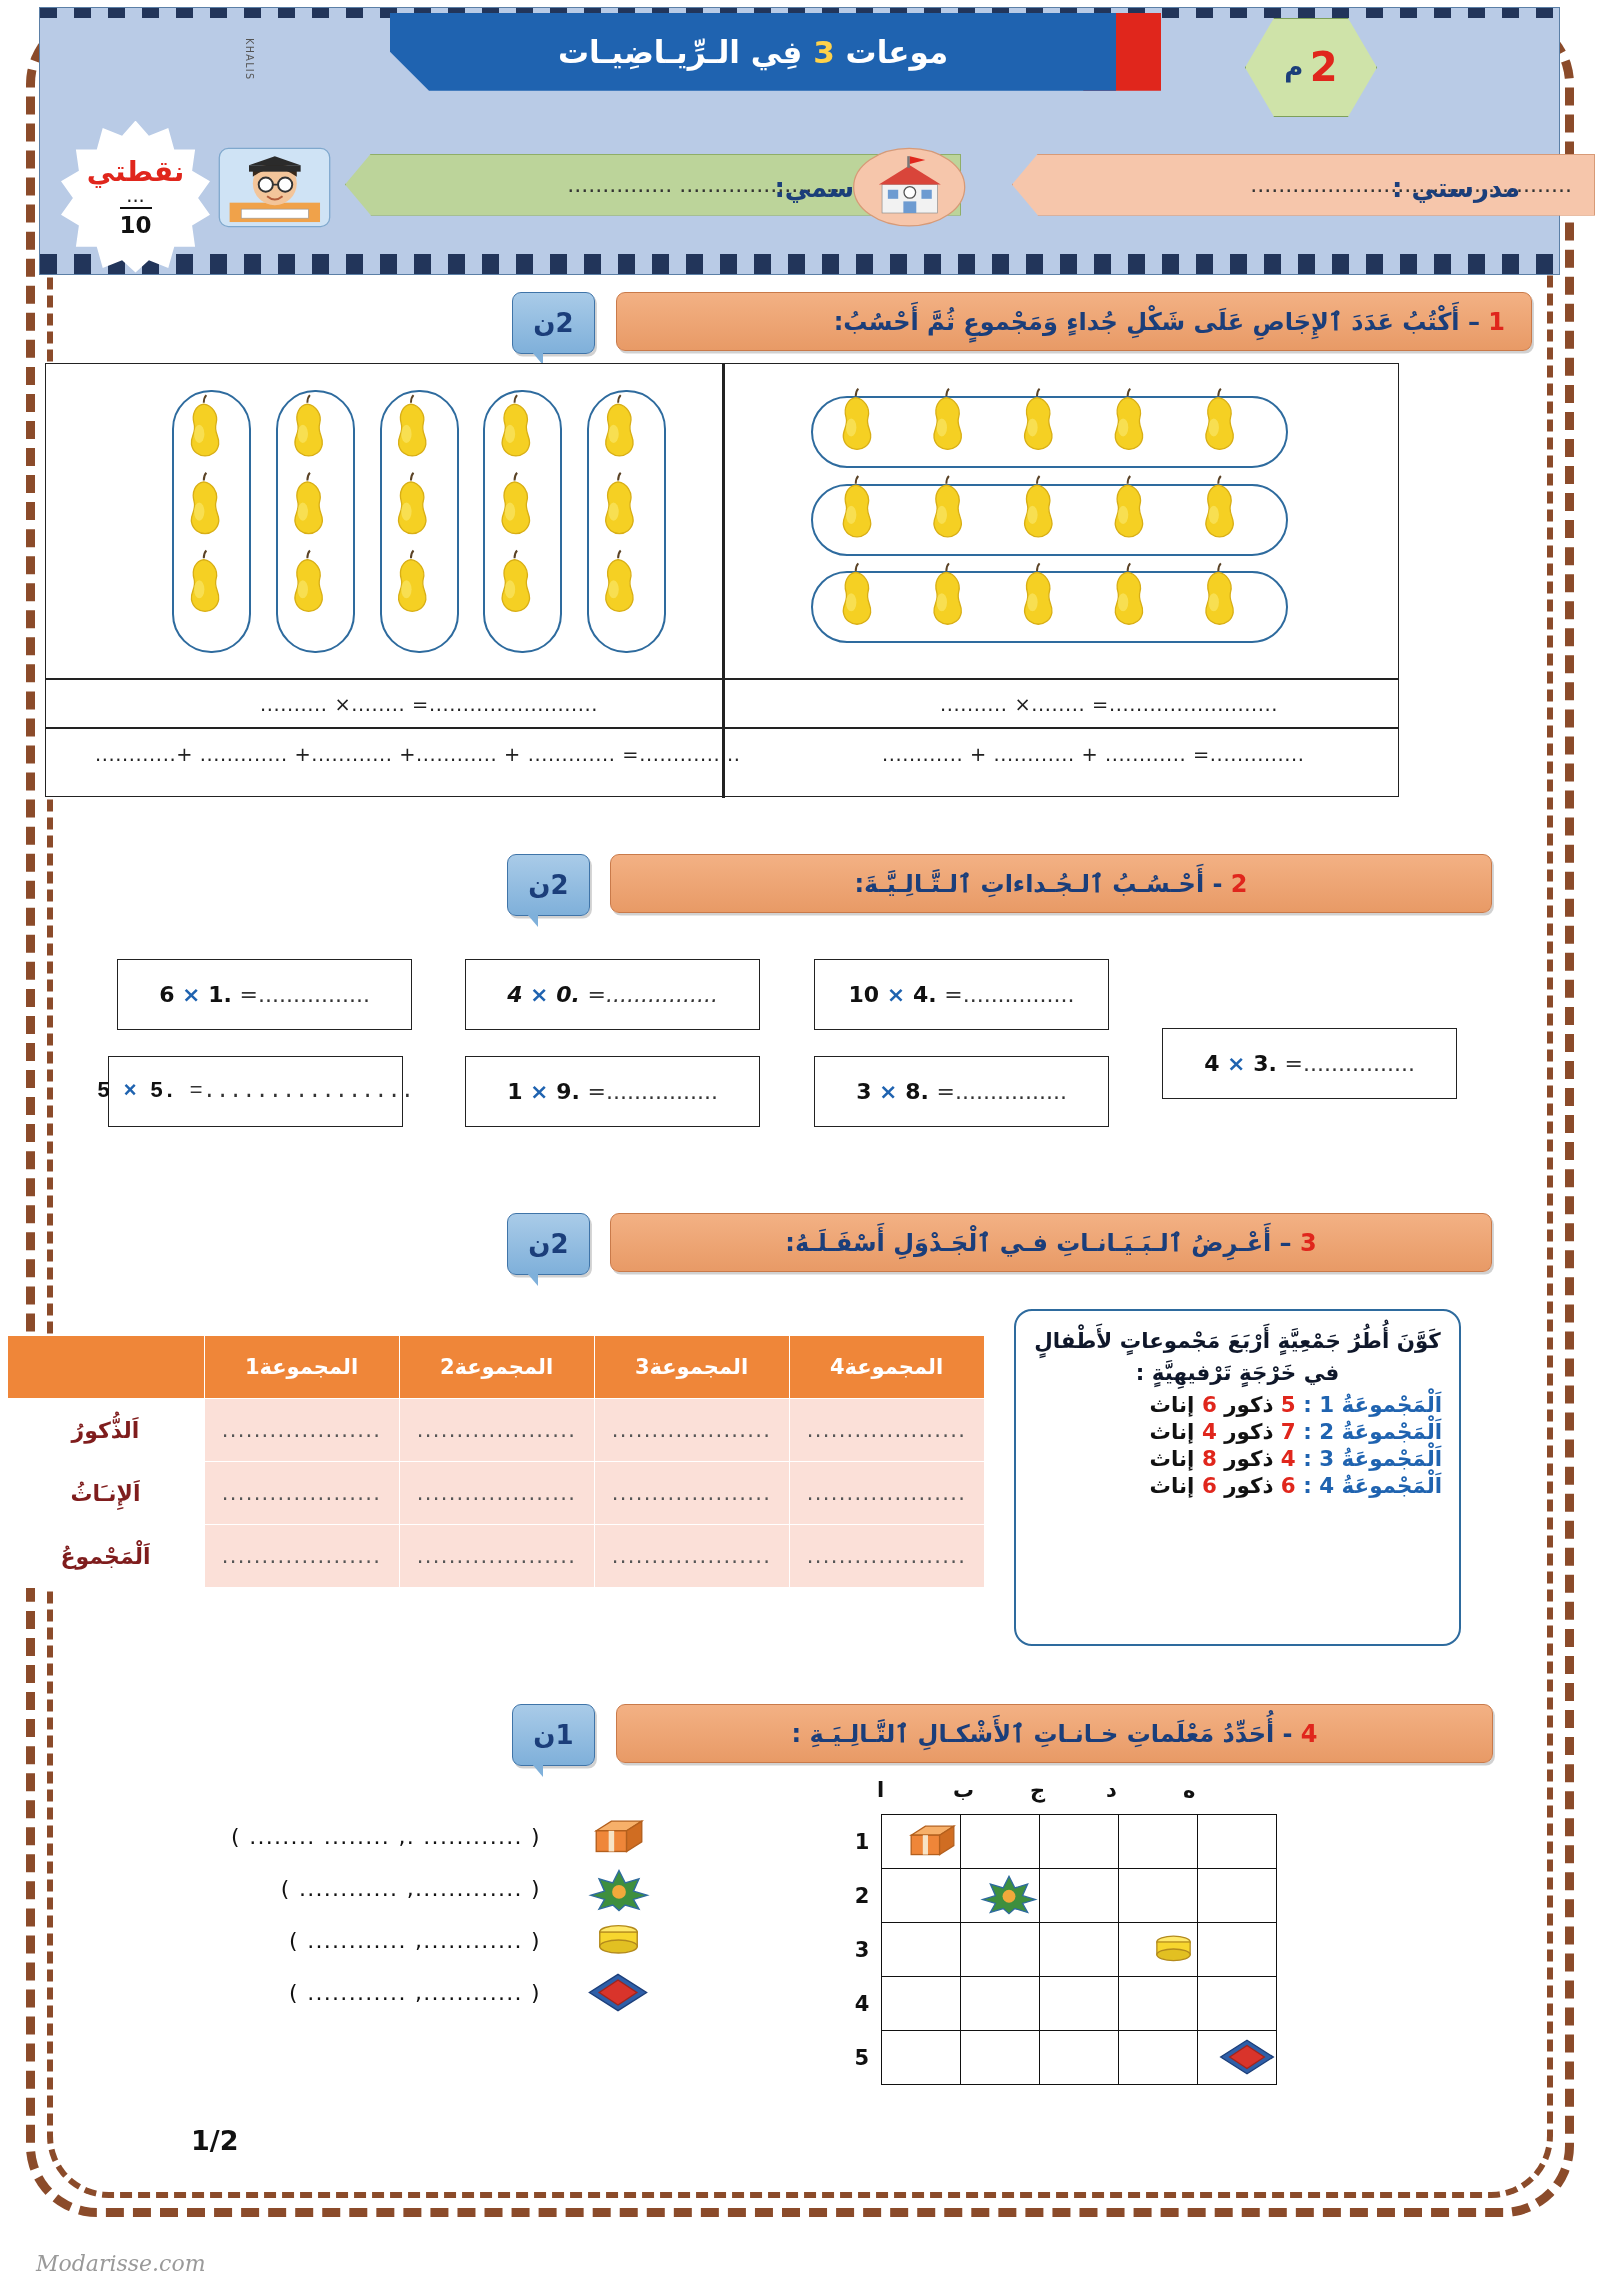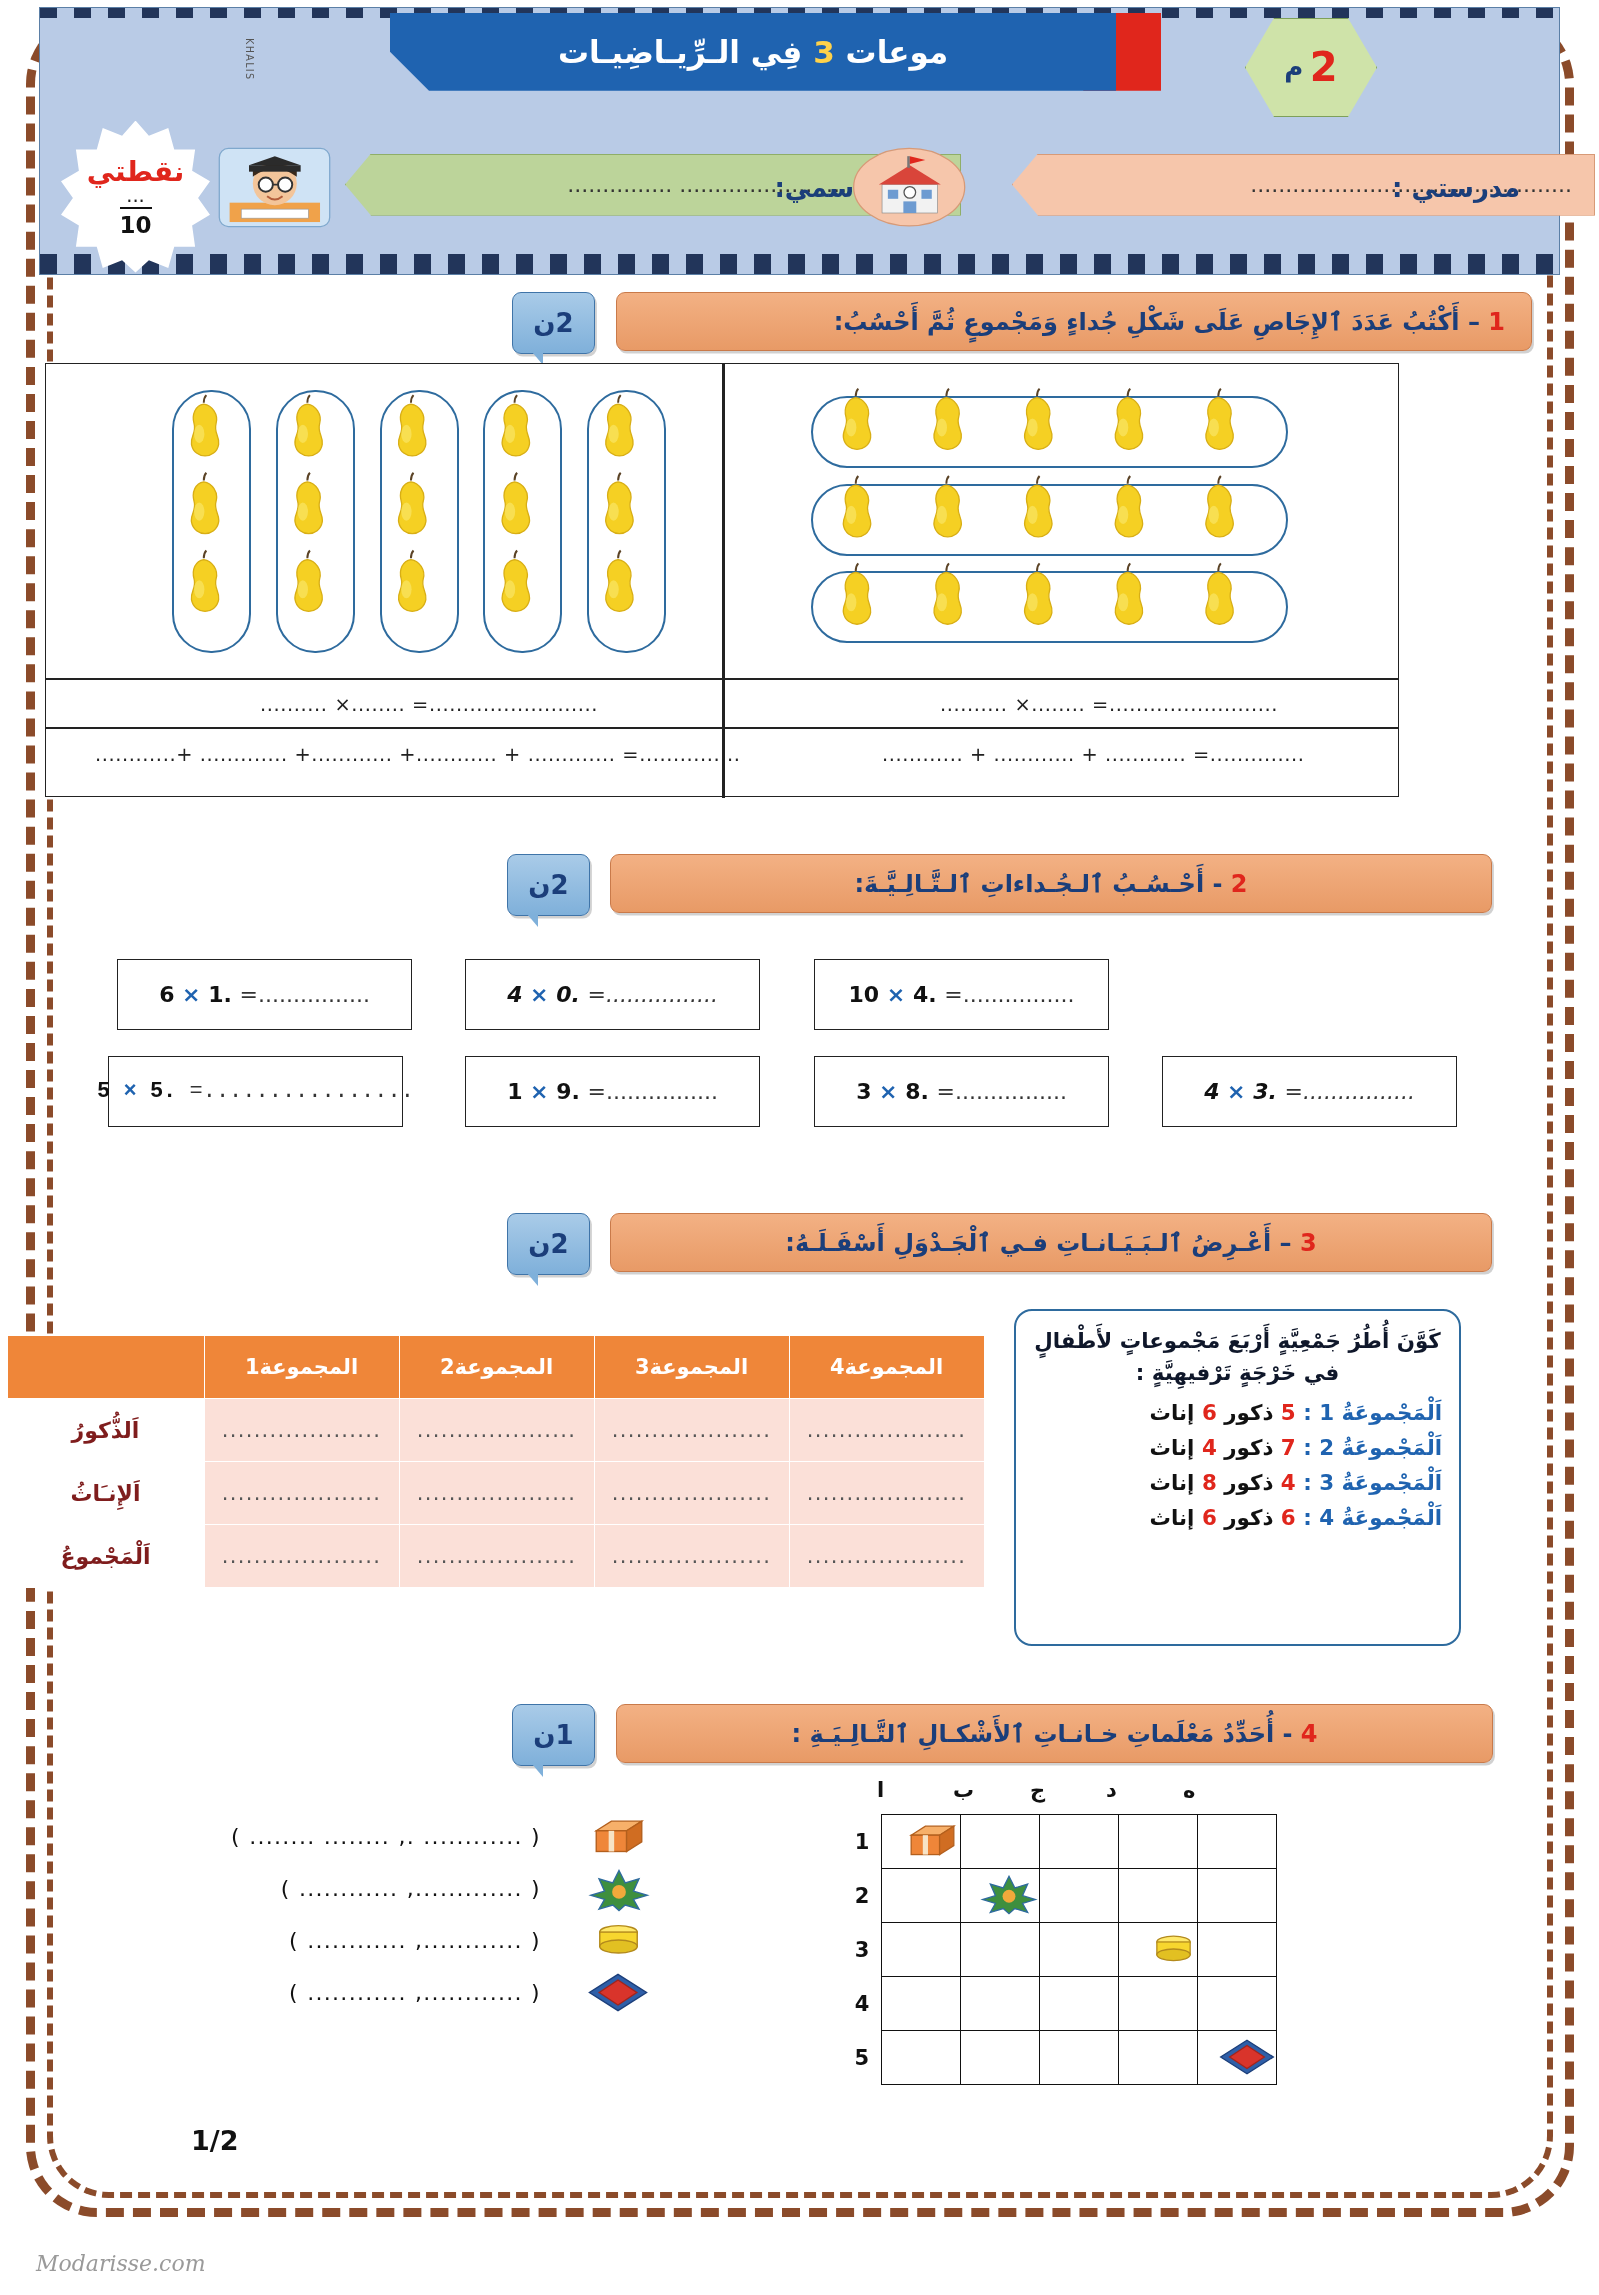--- a/index.html
+++ b/index.html
@@ -176,21 +176,21 @@
   .tbl3 .rowhdr{background:#ffffff;color:#7f1d1d;font-size:22px;font-weight:bold;width:194px;border-color:#ffffff;}
   .tbl3 .cell{background:#fbe0d8;color:#555;letter-spacing:1.3px;}
   .tbl3 .corner{background:#ef8639;}
 
   .note3{
     position:absolute;left:1014px;top:1309px;width:447px;height:337px;
     background:#ffffff;border:2.6px solid #2e6b9e;border-radius:18px;
     padding:14.3px 17px;box-sizing:border-box;direction:rtl;
   }
   .note3 .head{font-size:21.4px;color:#0f172a;text-align:center;line-height:1.5;font-weight:bold;}
-  .note3 .li{font-size:21.4px;color:#111;margin-top:10px;text-align:right;font-weight:bold;}
+  .note3 .li{font-size:21.4px;color:#111;margin-top:2px;text-align:right;font-weight:bold;}
   .note3 .li .g{color:#1f63b0;}
   .note3 .li .r{color:#e0261c;}
 
   
   .grid4{
     position:absolute;left:842px;top:1814px;
     border-collapse:collapse;
   }
   .grid4 td{width:76px;height:51px;border:1.9px solid #111;background:#fff;}
   .grid4 .rowlbl{width:36px;border:none;font-size:21px;font-weight:bold;color:#111;text-align:center;}
@@ -404,21 +404,21 @@
       <span class="dots">=................</span>
     </span>
   </div>
   <div class="mult-box" style="left:814px;top:1056px;">
     <span class="mult-txt">
       <span>3</span> <span class="x">×</span>
       <span>8</span>.
       <span class="dots">=................</span>
     </span>
   </div>
-  <div class="mult-box" style="left:1162px;top:1056px;font-style:italic;">
+  <div class="mult-box" style="left:1162px;top:1028px;">
     <span class="mult-txt">
       <span>4</span> <span class="x">×</span>
       <span>3</span>.
       <span class="dots">=................</span>
     </span>
   </div>
 
   <div class="pts" style="left:507px;top:1213px;">
     <span class="t">2ن</span>
   </div>

